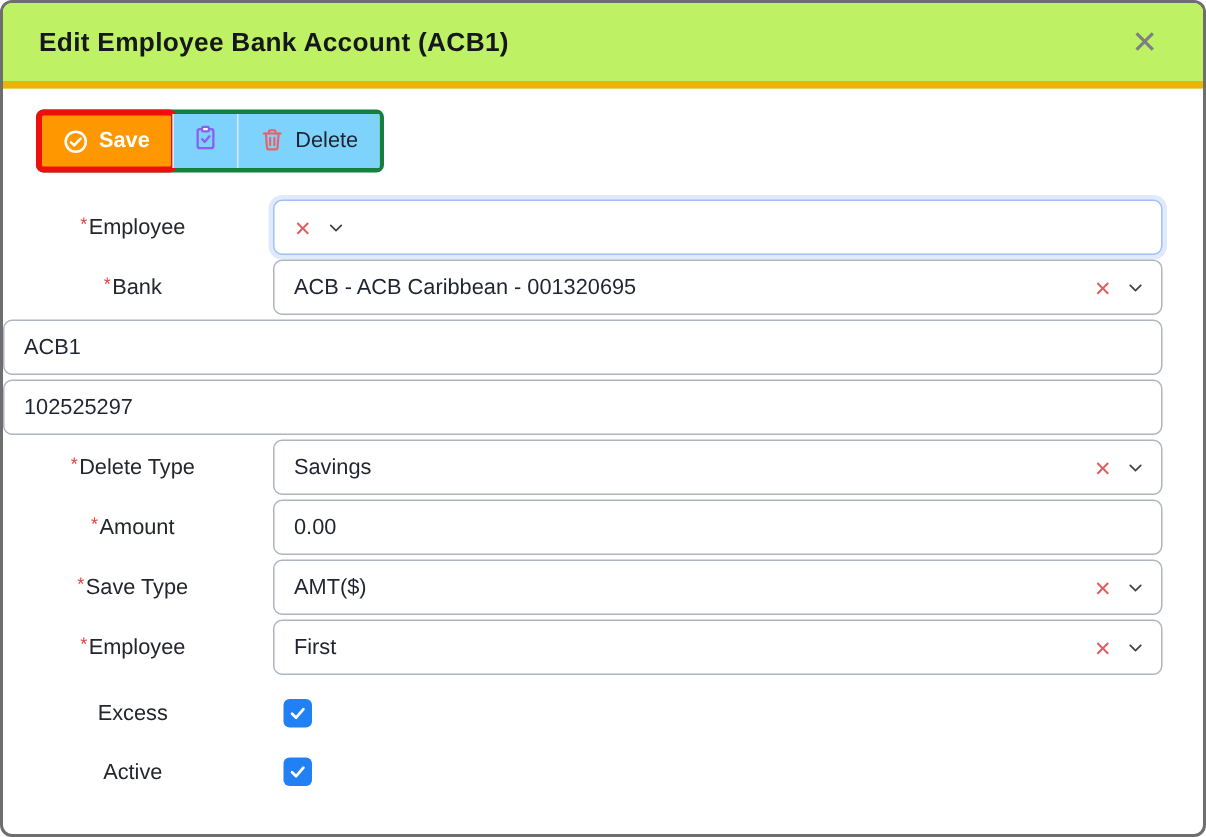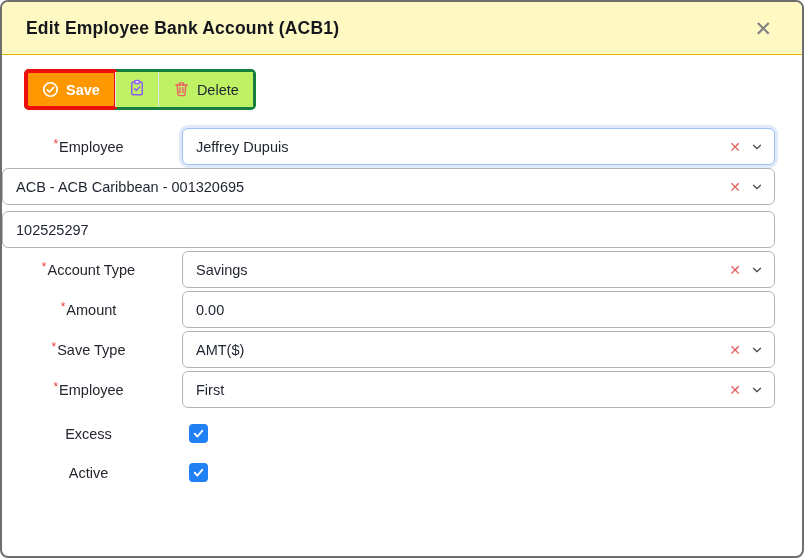--- a/index.html
+++ b/index.html
@@ -12,22 +12,22 @@
     width: 804px; height: 558px;
     border: 2px solid #6e6e6e;
     border-radius: 8px;
     background: #ffffff;
     overflow: hidden;
     display: flex;
     flex-direction: column;
   }
   
   .modal-header {
-    background: #fef9c3;
-    border-bottom: 1px solid #eab308;
+    background: #bef264;
+    border-bottom: 5px solid #eab308;
     padding: 14px 24px 13px 24px;
     display: flex;
     align-items: center;
     flex: 0 0 auto;
   }
   .modal-title {
     flex: 1;
     font-size: 17.5px;
     font-weight: 700;
     color: #15171c;
@@ -47,21 +47,21 @@
     display: inline-flex;
     border: 3px solid #15803d;
     border-radius: 5px;
     background: #ffffff;
   }
   .btn {
     display: inline-flex;
     align-items: center;
     gap: 7px;
     padding: 7px 14px;
-    background: #bef264;
+    background: #7dd3fc;
     border: none;
     font-size: 14.5px;
     color: #1f2430;
     cursor: pointer;
     font-family: "Liberation Sans", sans-serif;
   }
   .btn + .btn { border-left: 1px solid #e2e5ea; }
   .btn-save {
     background: #ff9800;
     color: #ffffff;
@@ -183,53 +183,56 @@
         <span>Delete</span>
       </button>
     </div>
   </div>
 
   <div class="form-area">
 
     <div class="form-row">
       <div class="form-label"><span class="req">*</span><span>Employee</span></div>
       <div class="field focused">
-        <span class="val">Jeffrey Dupuis</span>
-        <span class="clear-x">✕</span>
-        <span class="chev">
-            <svg width="14" height="14" viewBox="0 0 24 24" fill="none" stroke="#3c4048" stroke-width="2" stroke-linecap="round">
-              <polyline points="6,9 12,15 18,9"></polyline>
-            </svg>
-          </span>
-      </div>
-    </div>
-
-    <div class="form-row">
+        <span class="clear-x">✕</span>
+        <span class="chev">
+            <svg width="14" height="14" viewBox="0 0 24 24" fill="none" stroke="#3c4048" stroke-width="2" stroke-linecap="round">
+              <polyline points="6,9 12,15 18,9"></polyline>
+            </svg>
+          </span>
+      </div>
+    </div>
+
+    <div class="form-row">
+      <div class="form-label"><span class="req">*</span><span>Bank</span></div>
       <div class="field">
         <span class="val">ACB - ACB Caribbean - 001320695</span>
         <span class="clear-x">✕</span>
         <span class="chev">
             <svg width="14" height="14" viewBox="0 0 24 24" fill="none" stroke="#3c4048" stroke-width="2" stroke-linecap="round">
               <polyline points="6,9 12,15 18,9"></polyline>
             </svg>
           </span>
       </div>
     </div>
 
     <div class="form-row">
+      <div class="field">
+        <span class="val">ACB1</span>
+      </div>
     </div>
 
     <div class="form-row">
       <div class="field">
         <span class="val">102525297</span>
       </div>
     </div>
 
     <div class="form-row">
-      <div class="form-label"><span class="req">*</span><span>Account Type</span></div>
+      <div class="form-label"><span class="req">*</span><span>Delete Type</span></div>
       <div class="field">
         <span class="val">Savings</span>
         <span class="clear-x">✕</span>
         <span class="chev">
             <svg width="14" height="14" viewBox="0 0 24 24" fill="none" stroke="#3c4048" stroke-width="2" stroke-linecap="round">
               <polyline points="6,9 12,15 18,9"></polyline>
             </svg>
           </span>
       </div>
     </div>

